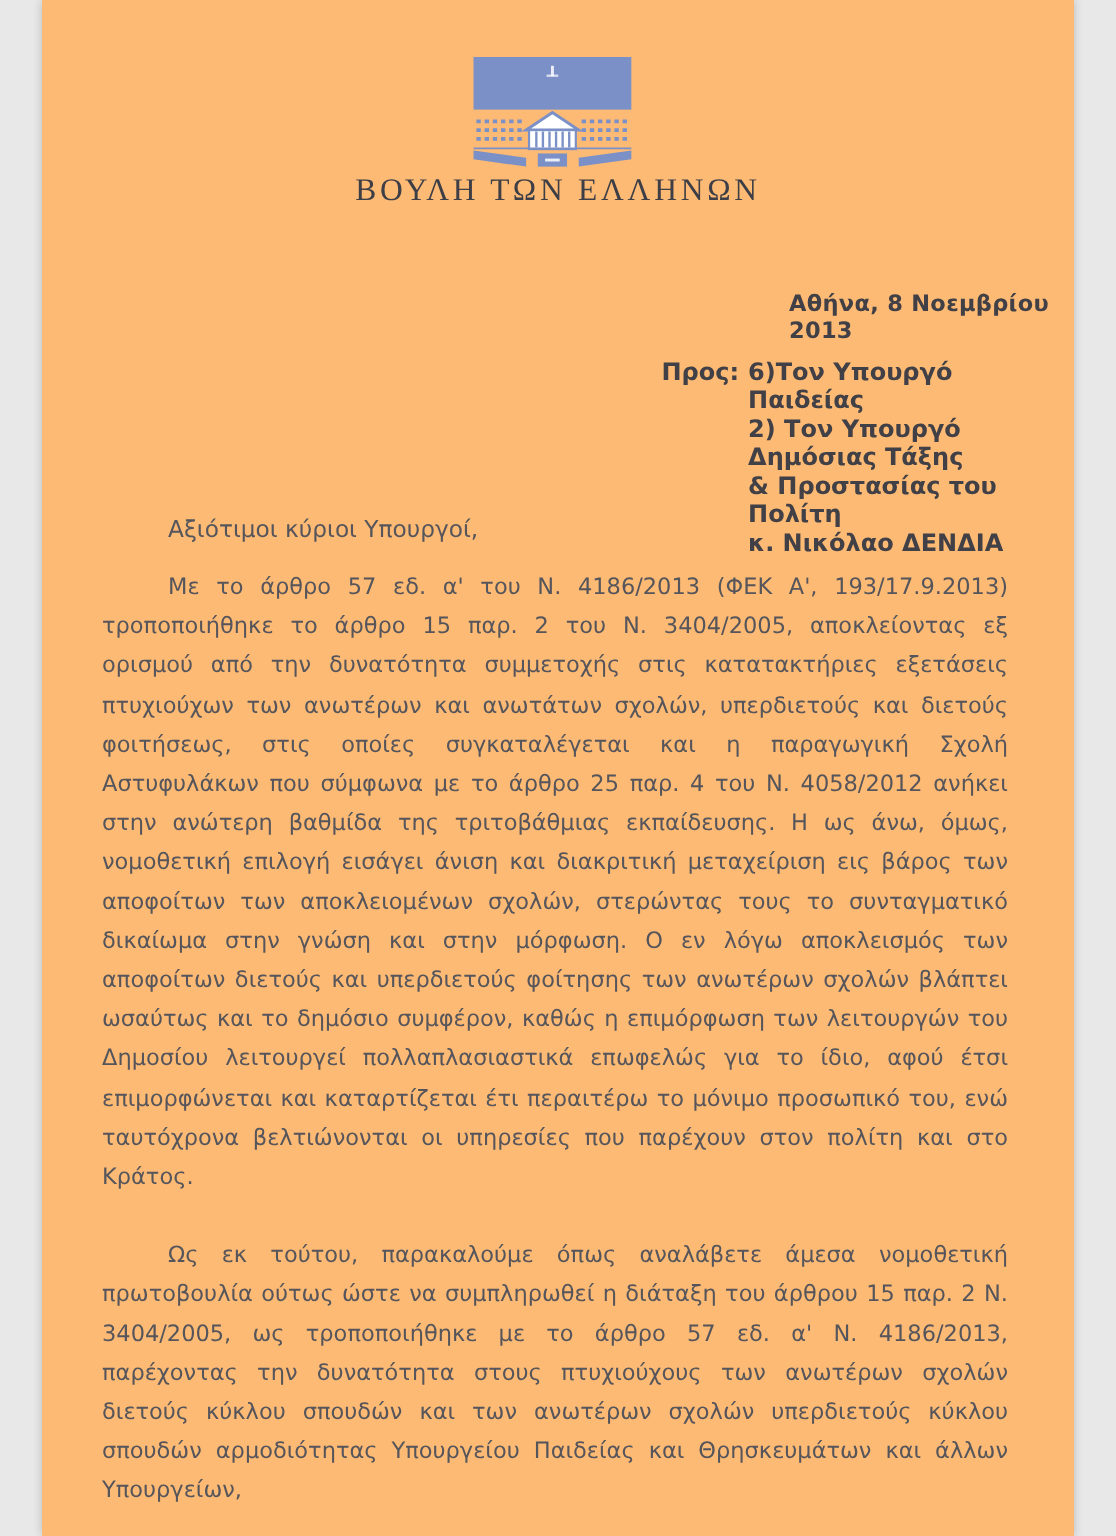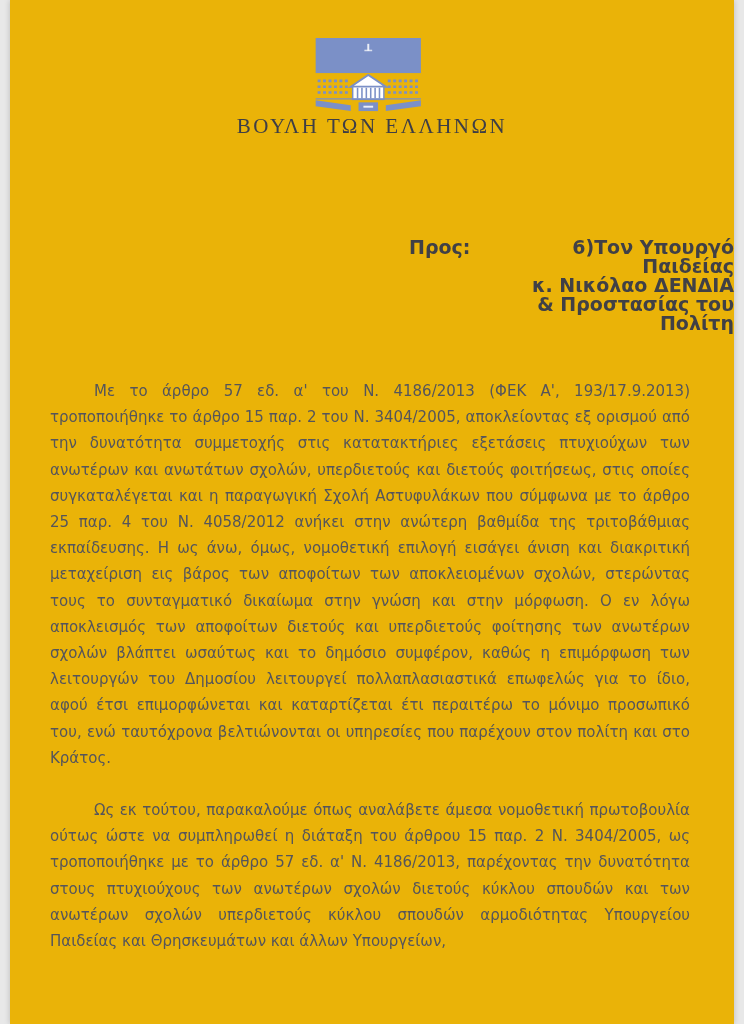--- a/index.html
+++ b/index.html
@@ -1,26 +1,25 @@
 <!DOCTYPE html>
 <html><head>
 <meta charset="utf-8">
 <style>
   html, body { margin: 0; padding: 0; background: #e8e8e8; }
   .page {
     position: relative;
     width: 688px;
     height: 1024px;
     margin: 0 auto;
-    background: #eab308;
+    background: #fdba74;
     font-family: "DejaVu Sans", sans-serif;
     color: #4a4a50;
     overflow: hidden;
     box-shadow: 0 0 6px rgba(0,0,0,.2);
-    padding-left: 36px;
   }
   .logo {
     position: absolute;
     top: 38px;
     left: 50%;
     transform: translateX(-53%);
     width: 124px;
     height: 76px;
   }
   .org-title {
@@ -39,27 +38,26 @@
     top: 193px;
     left: 498px;
     font-size: 15px;
     font-weight: bold;
     color: #404046;
     letter-spacing: .2px;
   }
   .recipients {
     position: absolute;
     top: 238px;
-    left: 399px;
+    left: 413px;
     display: flex;
-    font-size: 19px;
+    font-size: 16px;
     font-weight: bold;
     color: #404046;
     line-height: 19px;
-    text-align: right;
   }
   .recipients .to-label { white-space: nowrap; margin-right: 6px; }
   .salutation {
     position: absolute;
     top: 344px;
     left: 84px;
     font-size: 15.5px;
     color: #55555b;
   }
   .body-text {
@@ -113,29 +111,32 @@
       <line x1="82" y1="56" x2="114" y2="56" stroke-width="2.6" stroke-dasharray="3,2.6"></line>
 
       <line x1="8" y1="62.5" x2="116" y2="62.5" stroke-width="1.2"></line>
     </g>
 
     <rect x="57" y="69.5" width="10" height="2" fill="#ffffff" opacity="0.85"></rect>
   </svg>
 
   <div class="org-title">ΒΟΥΛΗ ΤΩΝ ΕΛΛΗΝΩΝ</div>
 
+  <div class="date-line">Αθήνα,  8 Νοεμβρίου 2013</div>
 
   <div class="recipients">
     <span class="to-label">Προς:</span>
     <div>
       <div>6)Τον Υπουργό Παιδείας</div>
+      <div>2) Τον Υπουργό Δημόσιας Τάξης</div>
+      <div>&amp; Προστασίας του Πολίτη</div>
       <div>κ. Νικόλαο ΔΕΝΔΙΑ</div>
-      <div>&amp; Προστασίας του Πολίτη</div>
     </div>
   </div>
 
+  <div class="salutation">Αξιότιμοι κύριοι Υπουργοί,</div>
 
   <div class="body-text">
     <p>Με το άρθρο 57 εδ. α' του Ν. 4186/2013 (ΦΕΚ Α', 193/17.9.2013) τροποποιήθηκε το άρθρο 15 παρ. 2 του Ν. 3404/2005, αποκλείοντας εξ ορισμού από την δυνατότητα συμμετοχής στις κατατακτήριες εξετάσεις πτυχιούχων των ανωτέρων και ανωτάτων σχολών, υπερδιετούς και διετούς φοιτήσεως, στις οποίες συγκαταλέγεται και η παραγωγική Σχολή Αστυφυλάκων που σύμφωνα με το άρθρο 25 παρ. 4 του Ν. 4058/2012 ανήκει στην ανώτερη βαθμίδα της τριτοβάθμιας εκπαίδευσης. Η ως άνω, όμως, νομοθετική επιλογή εισάγει άνιση και διακριτική μεταχείριση εις βάρος των αποφοίτων των αποκλειομένων σχολών, στερώντας τους το συνταγματικό δικαίωμα στην γνώση και στην μόρφωση. Ο εν λόγω αποκλεισμός των αποφοίτων διετούς και υπερδιετούς φοίτησης των ανωτέρων σχολών βλάπτει ωσαύτως και το δημόσιο συμφέρον, καθώς η επιμόρφωση των λειτουργών του Δημοσίου λειτουργεί πολλαπλασιαστικά επωφελώς για το ίδιο, αφού έτσι επιμορφώνεται και καταρτίζεται έτι περαιτέρω το μόνιμο προσωπικό του, ενώ ταυτόχρονα βελτιώνονται οι υπηρεσίες που παρέχουν στον πολίτη και στο Κράτος.</p>
     <p>Ως εκ τούτου, παρακαλούμε όπως αναλάβετε άμεσα νομοθετική πρωτοβουλία ούτως ώστε να συμπληρωθεί η διάταξη του άρθρου 15 παρ. 2 Ν. 3404/2005, ως τροποποιήθηκε με το άρθρο 57 εδ. α' Ν. 4186/2013, παρέχοντας την δυνατότητα στους πτυχιούχους των ανωτέρων σχολών διετούς κύκλου σπουδών και των ανωτέρων σχολών υπερδιετούς κύκλου σπουδών αρμοδιότητας Υπουργείου Παιδείας και Θρησκευμάτων και άλλων Υπουργείων,</p>
   </div>
 
 </div>
 
 </body></html>

